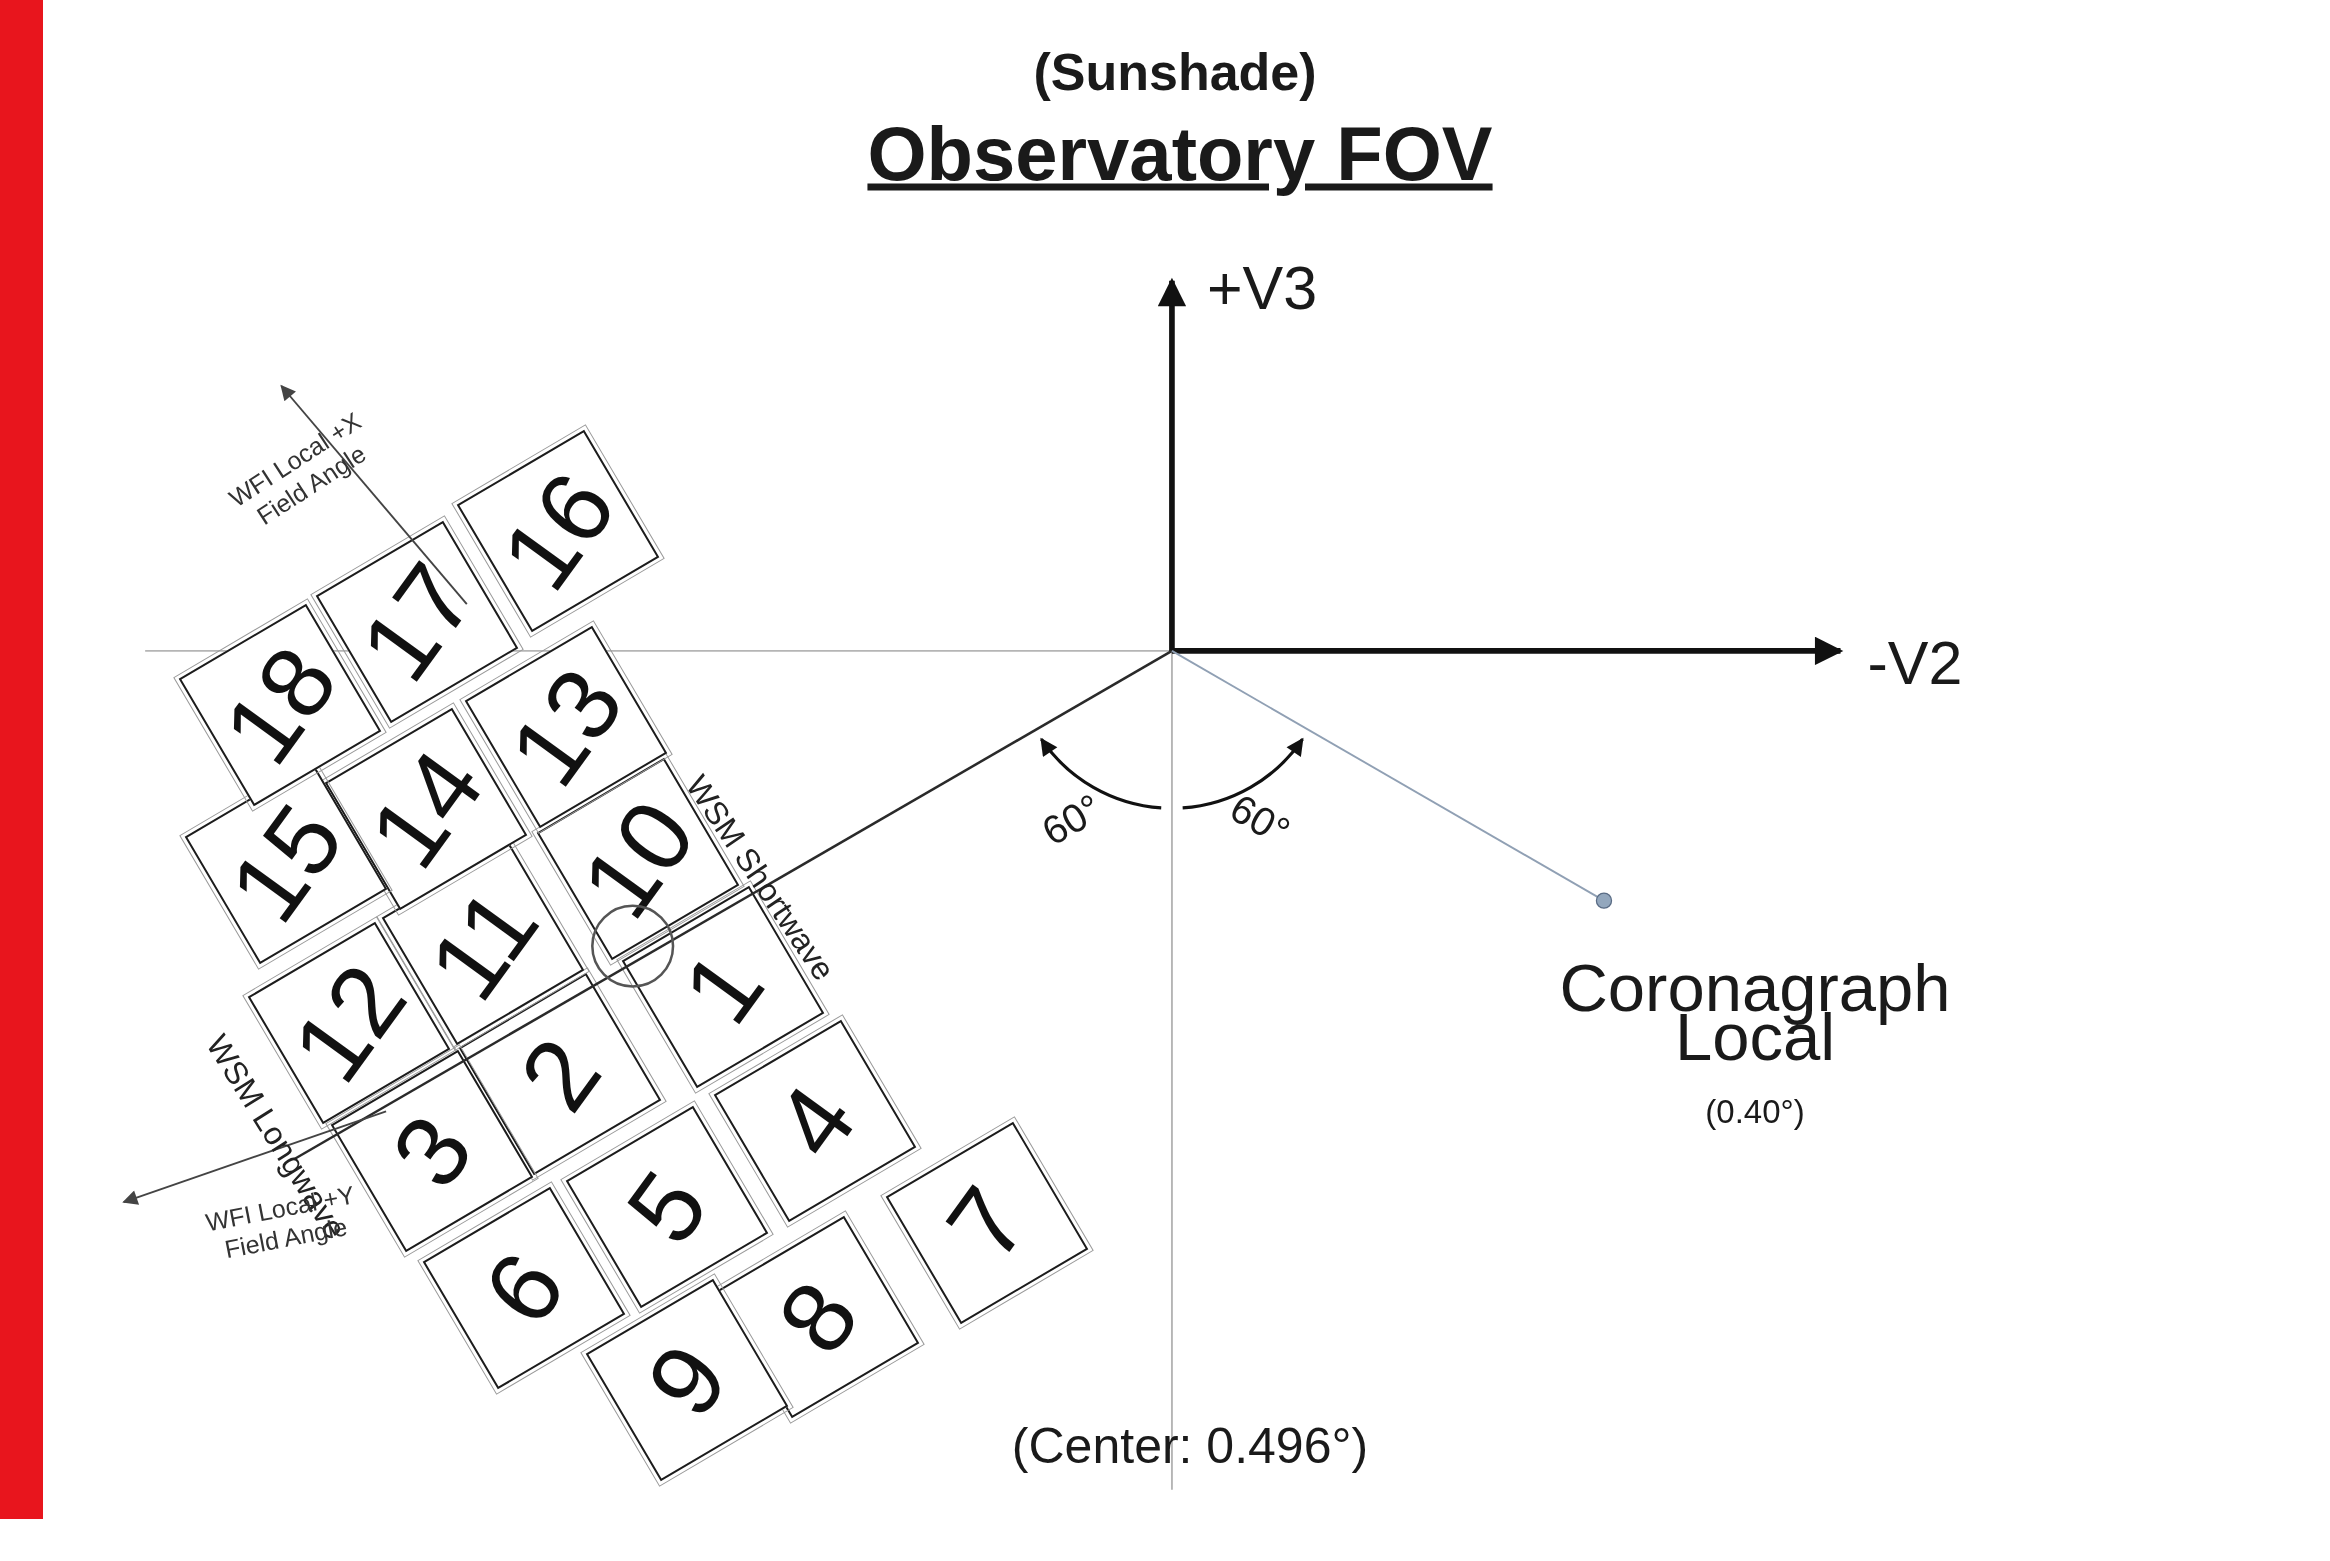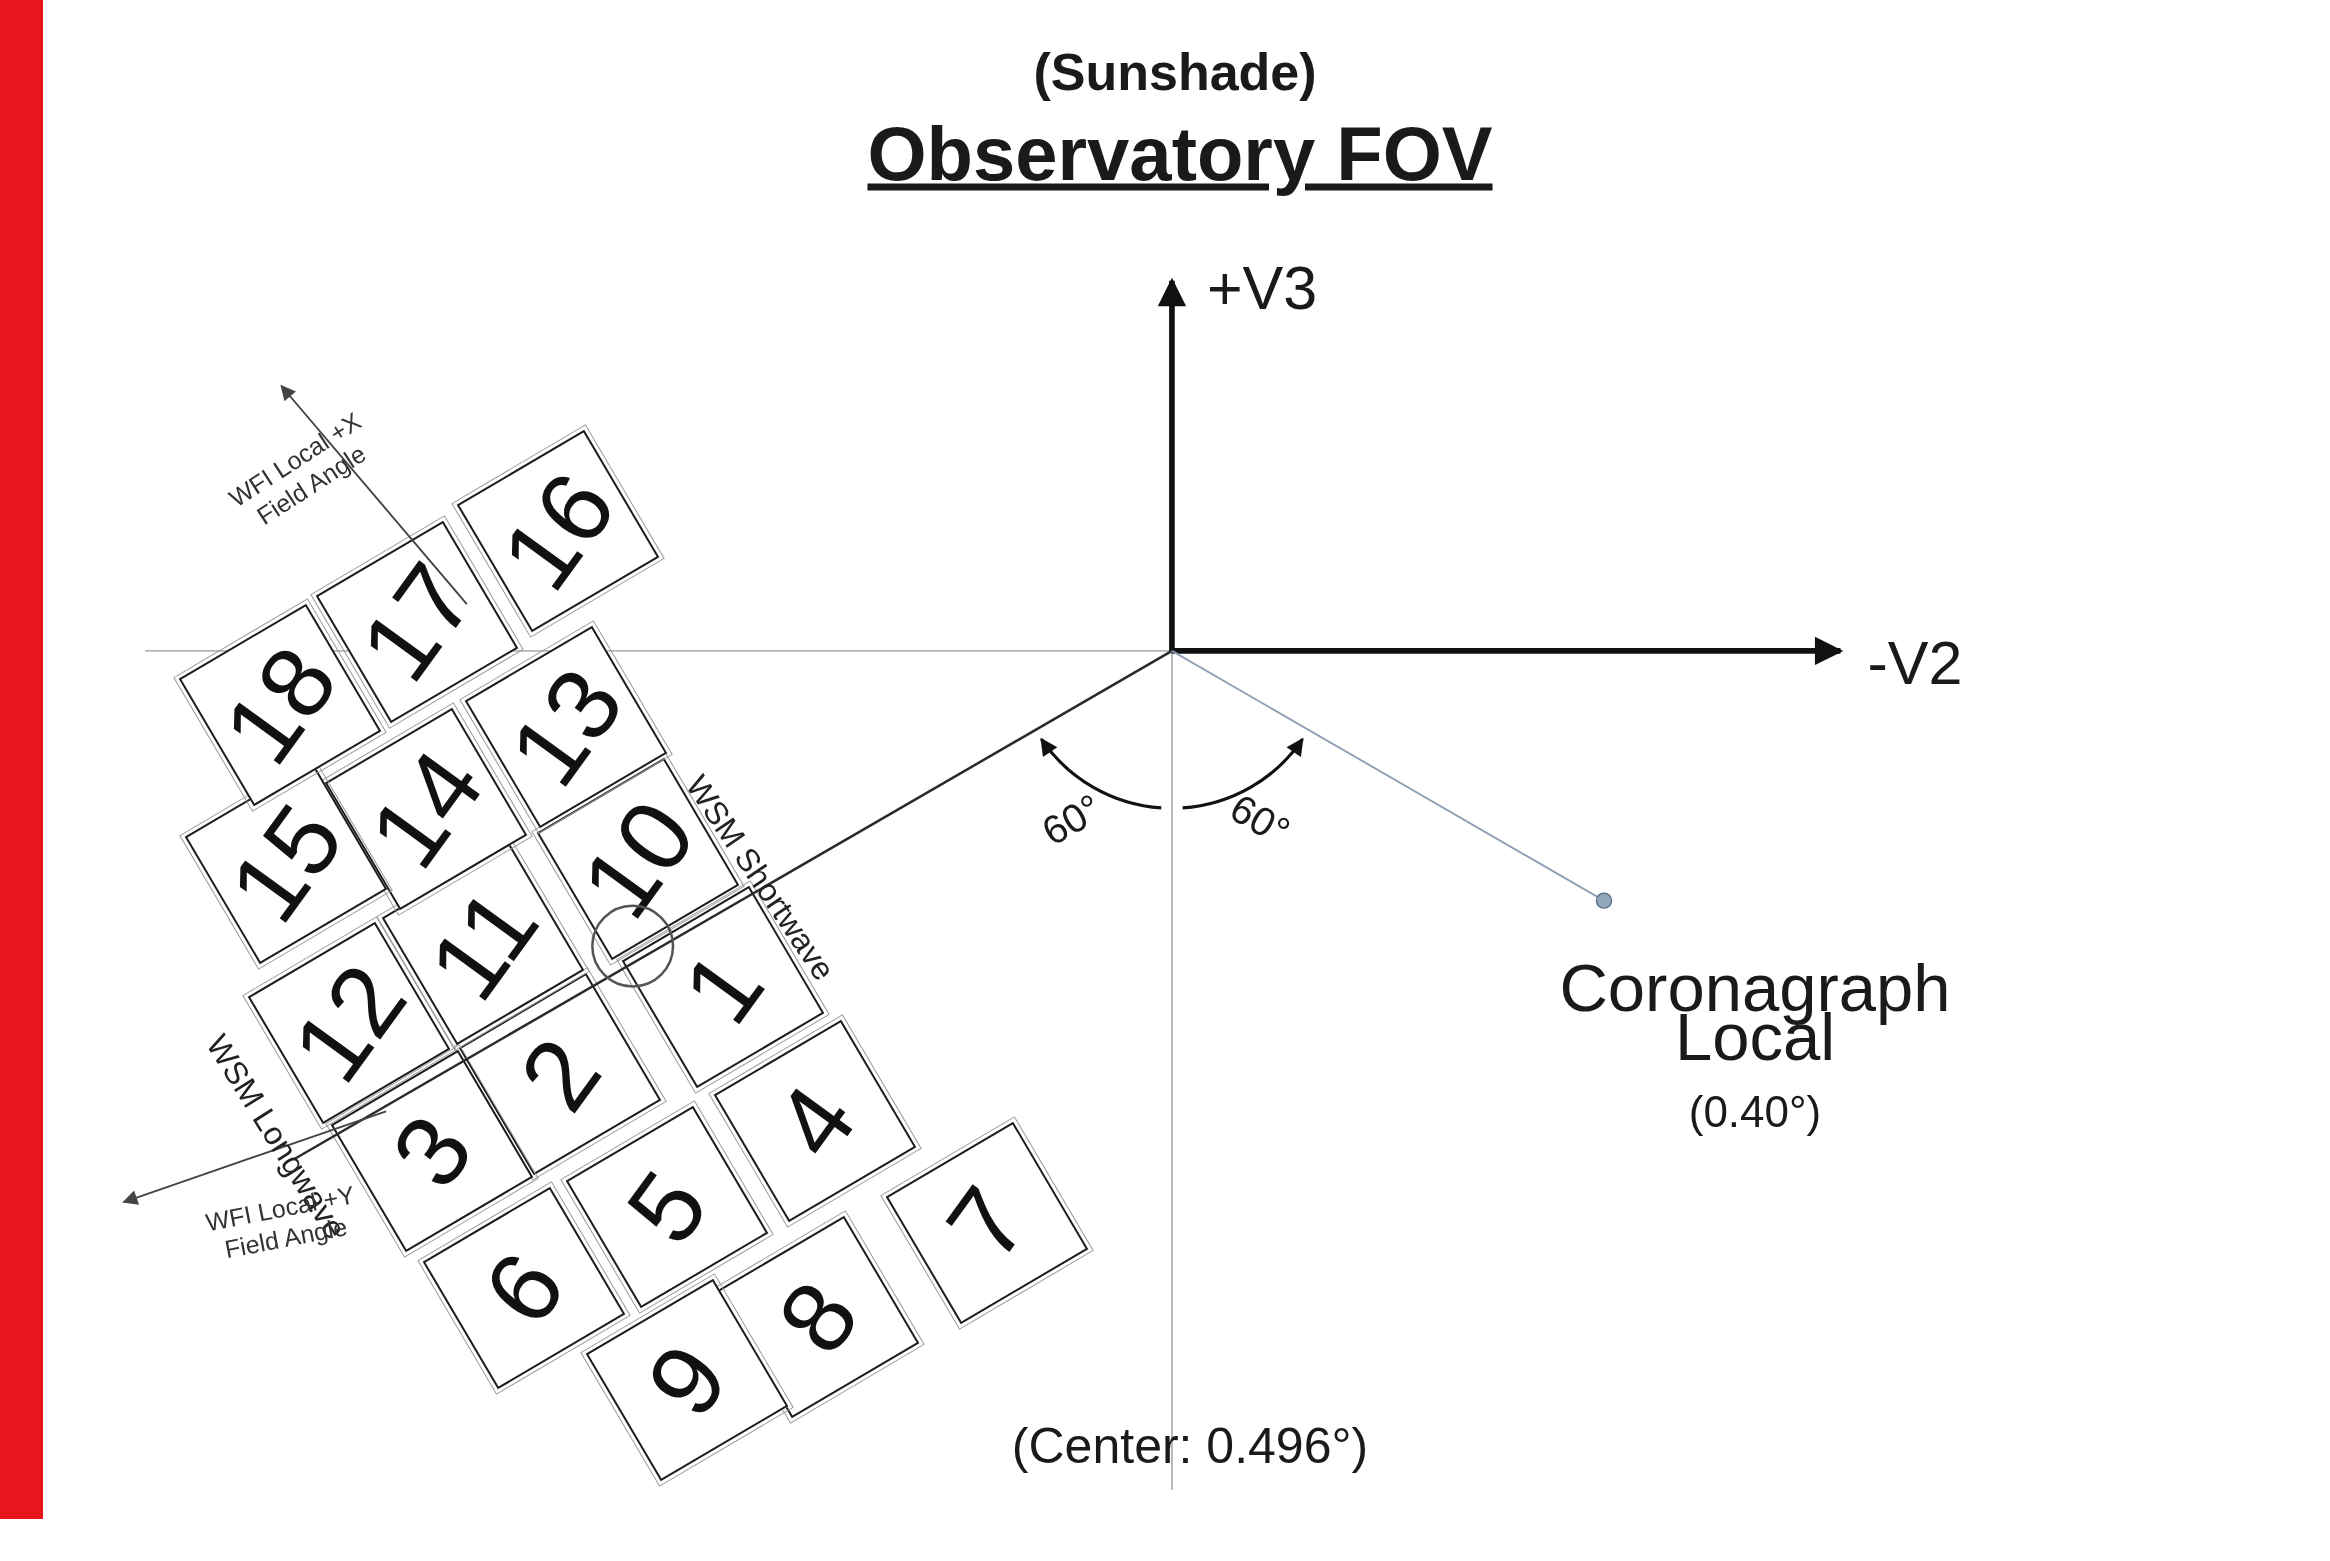--- a/index.html
+++ b/index.html
@@ -145,18 +145,18 @@
     <div>WFI Local +X</div>
     <div>Field Angle</div>
   </div>
   <div class="label center fa-label" style="left:283px;top:1223px;transform:translate(-50%,-50%) rotate(-11deg);">
     <div>WFI Local +Y</div>
     <div>Field Angle</div>
   </div>
 
   <div class="label center big-label" style="left:1755px;top:954px;margin-top:33px;">Coronagraph</div>
   <div class="label center big-label" style="left:1755px;top:1036px;">Local</div>
-  <div class="label center mid-label" style="left:1755px;top:1112px;font-size:44px;">(0.40°)</div>
+  <div class="label center mid-label" style="left:1755px;top:1112px;font-size:33px;">(0.40°)</div>
 
   <div class="label center mid-label" style="left:1190px;top:1446px;font-size:50px;">(Center: 0.496°)</div>
 
 </div>
 
 
 </body></html>

